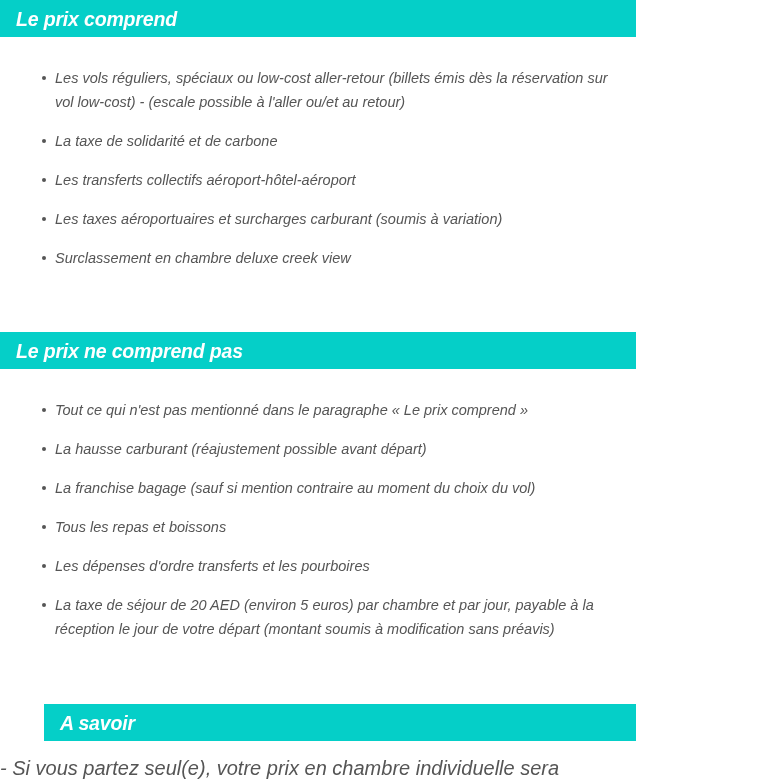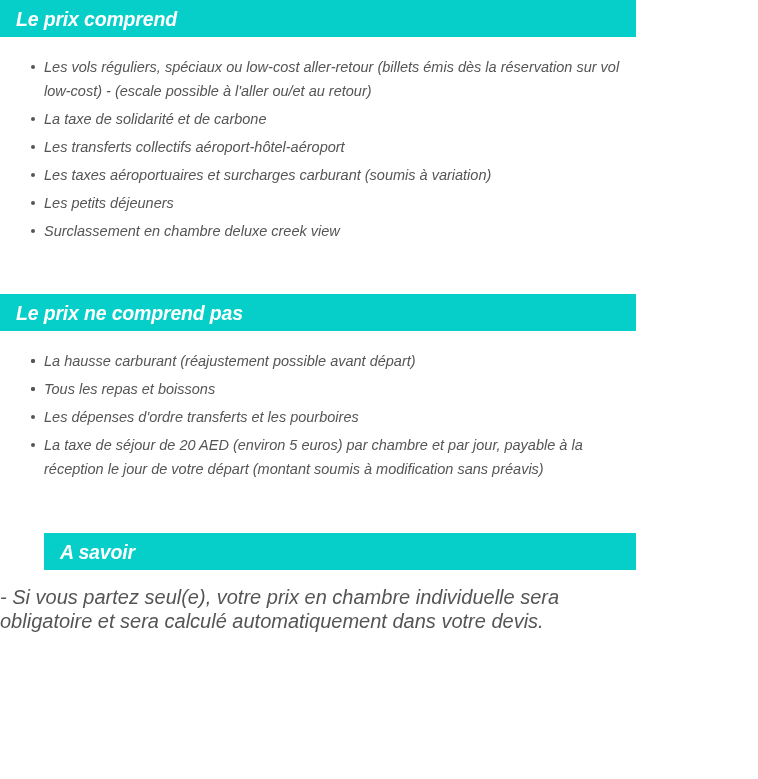--- a/index.html
+++ b/index.html
@@ -53,21 +53,21 @@
   }
   ul.bullets li {
     position: relative;
     color: #555555;
     font-family: "Liberation Sans Narrow", "Liberation Sans", sans-serif;
     font-style: italic;
     font-size: 14.5px;
     line-height: 24px;
     padding-left: 40px;
     padding-right: 10px;
-    margin: 4px;
+    margin: 15px;
   }
   ul.bullets li .bullet-dot {
     position: absolute;
     left: 27px;
     top: 10px;
     width: 4px;
     height: 4px;
     border-radius: 50%;
     background: #555555;
   }
@@ -115,46 +115,44 @@
       <li>
         <span class="bullet-dot"></span>
         <span>Les transferts collectifs aéroport-hôtel-aéroport</span>
       </li>
       <li>
         <span class="bullet-dot"></span>
         <span>Les taxes aéroportuaires et surcharges carburant (soumis à variation)</span>
       </li>
       <li>
         <span class="bullet-dot"></span>
-        <span>Les petits déjeuners</span>
-      </li>
-      <li>
-        <span class="bullet-dot"></span>
         <span>Surclassement en chambre deluxe creek view</span>
       </li>
     </ul>
   </div>
 
   <div class="gap-section-1"></div>
 
   <div class="section-bar" style="background: rgb(5, 207, 200);">
     <span class="section-title">Le prix ne comprend pas</span>
   </div>
   <div class="gap-after-bar"></div>
   <div class="section-body">
     <ul class="bullets">
       <li>
         <span class="bullet-dot"></span>
+        <span>Tout ce qui n'est pas mentionné dans le paragraphe « Le prix comprend »</span>
       </li>
       <li>
         <span class="bullet-dot"></span>
         <span>La hausse carburant (réajustement possible avant départ)</span>
       </li>
       <li>
         <span class="bullet-dot"></span>
+        <span>La franchise bagage (sauf si mention contraire au moment du choix du vol)</span>
       </li>
       <li>
         <span class="bullet-dot"></span>
         <span>Tous les repas et boissons</span>
       </li>
       <li>
         <span class="bullet-dot"></span>
         <span>Les dépenses d'ordre transferts et les pourboires</span>
       </li>
       <li>

